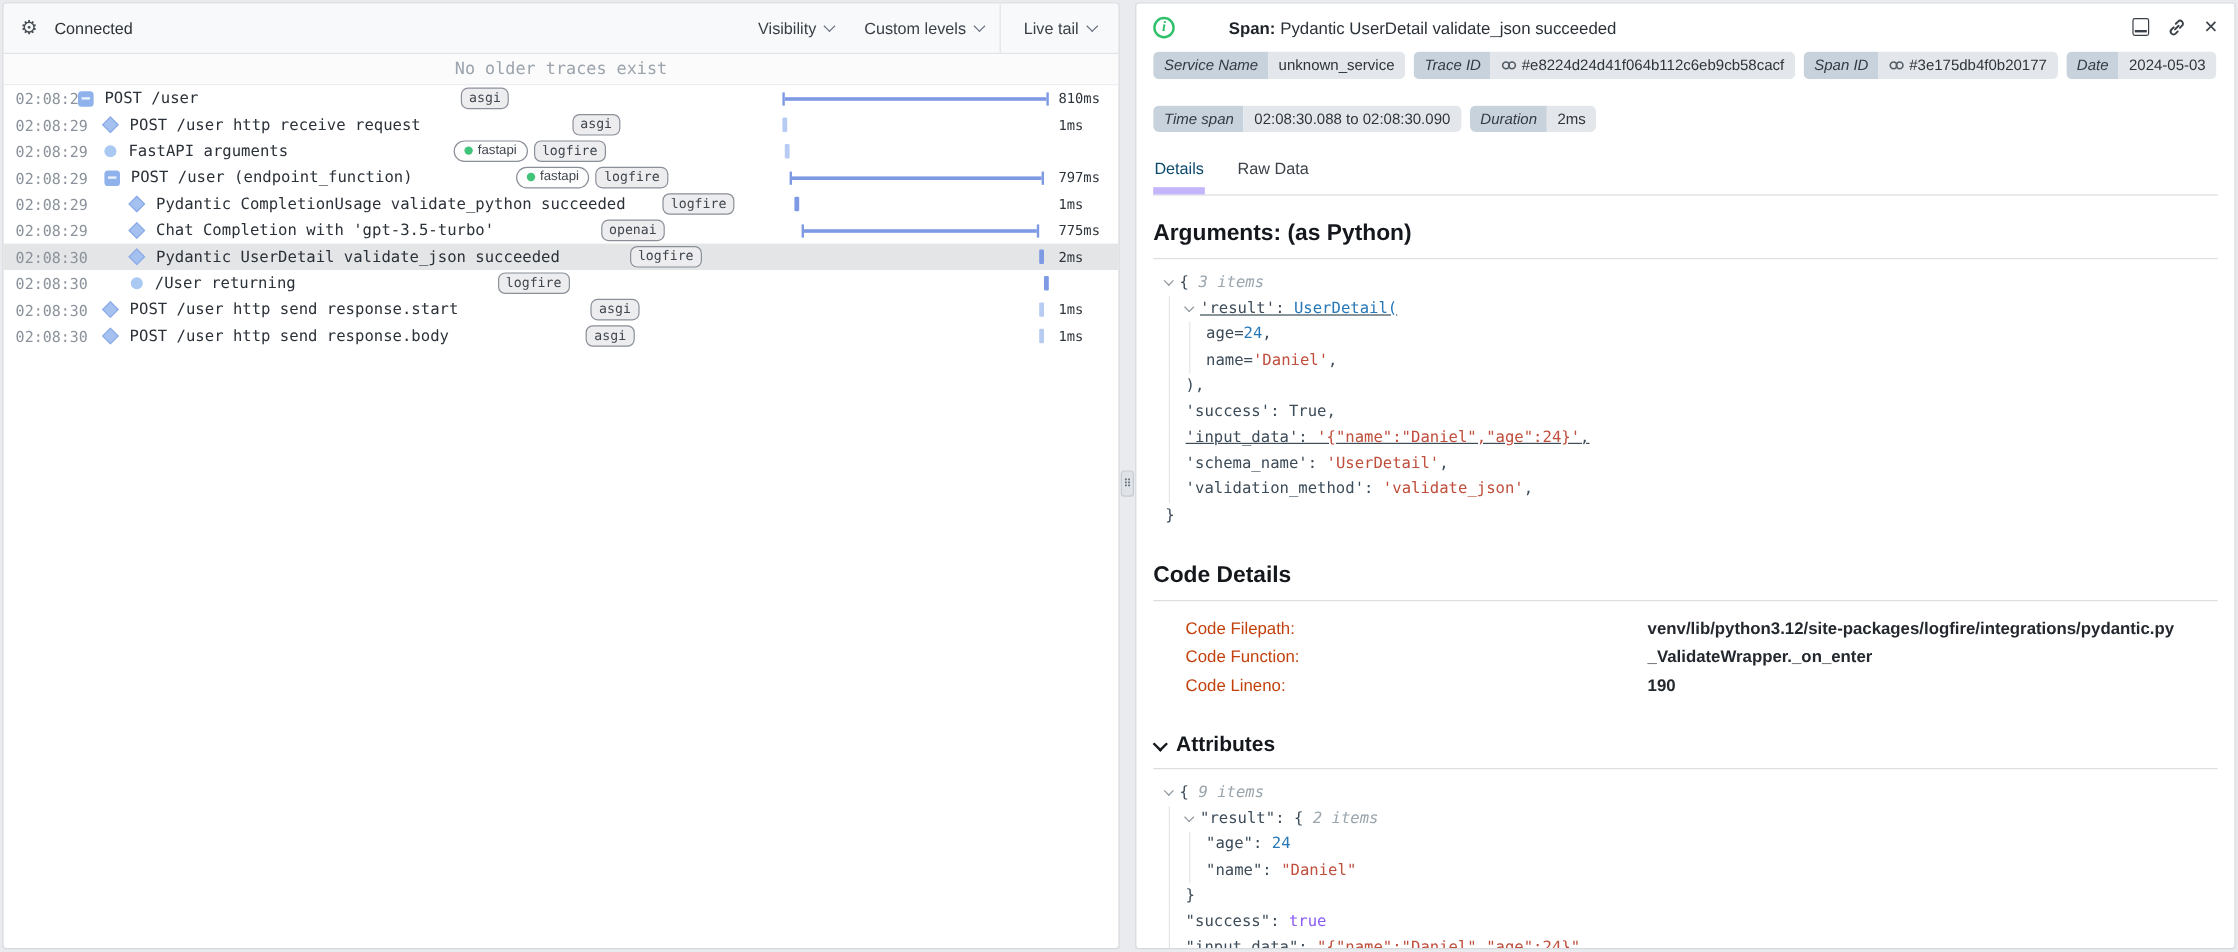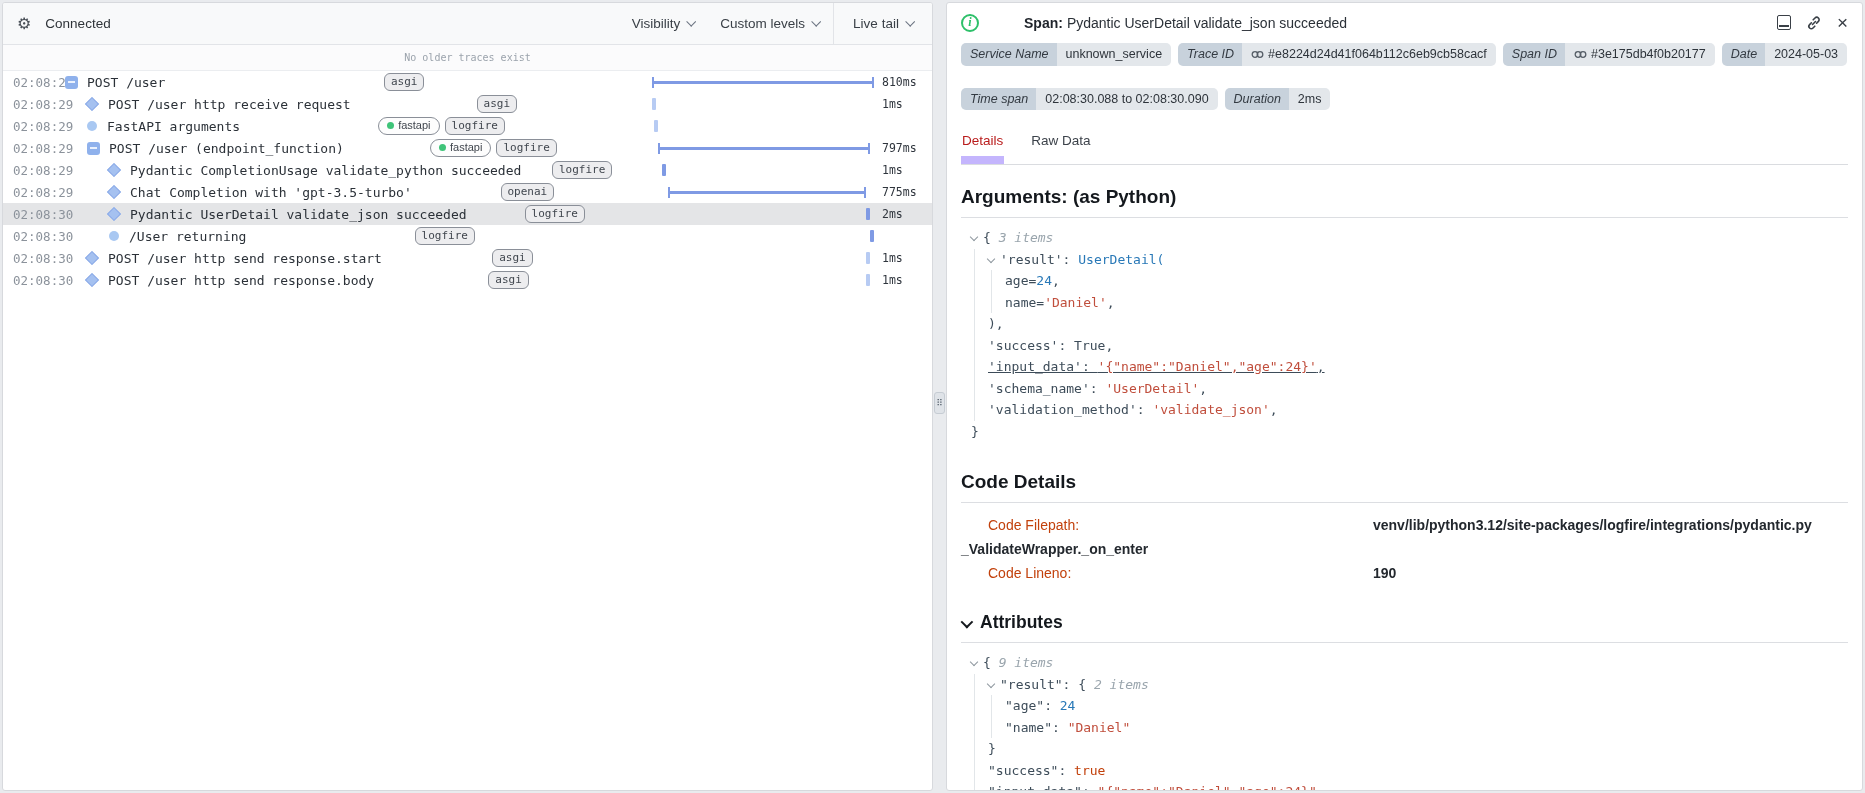--- a/index.html
+++ b/index.html
@@ -23,21 +23,21 @@
   .gear { font-size:16px; color:#4a5058; margin:0 14px 0 14px; line-height:1; }
   .status-txt { font-weight:400; }
   .spacer { flex:1; }
   .dd { display:flex; align-items:center; background:none; border:none; font:inherit;
         color:#3a4047; font-size:13.5px; margin-right:26px; cursor:pointer; }
   .chev { width:7px; height:7px; border-right:1.6px solid #6a7280; border-bottom:1.6px solid #6a7280;
           transform:rotate(45deg) translateY(-1px); display:inline-block; margin-left:7px; margin-top:-3px; }
   .livetail { height:42px; width:99px; border-left:1px solid #e2e4e8; display:flex;
               align-items:center; justify-content:center; cursor:pointer; font-size:13.5px; color:#3a4047; }
   .banner { height:26px; flex:0 0 26px; display:flex; align-items:center; justify-content:center;
-            font-family:"DejaVu Sans Mono", monospace; font-size:10px; color:#9ba3ac;
+            font-family:"DejaVu Sans Mono", monospace; font-size:14px; color:#9ba3ac;
             background:#fbfbfc; border-bottom:1px solid #ebedf0; }
   .trows { flex:1; overflow:hidden; }
   .trow { height:22px; display:flex; align-items:center; font-family:"DejaVu Sans Mono", monospace;
           font-size:13px; color:#2b3138; cursor:pointer; }
   .trow.sel { background:#e4e5e7; }
   .trow .t { width:62px; padding-left:10px; flex:0 0 62px; color:#8b929b; font-size:12.5px; }
   .ric { flex:0 0 auto; display:inline-block; margin-right:9px; }
   .i-collapse { width:13px; height:13px; border-radius:3px; background:#8fb1ec; position:relative; }
   .i-collapse::after { content:""; position:absolute; left:3px; right:3px; top:5.5px; height:2px; background:#eaf1fd; }
   .i-diamond { width:10px; height:10px; background:#a5c1f0; border:1px solid #8cabe8; transform:rotate(45deg); margin:0 11px 0 2px; }
@@ -79,38 +79,38 @@
   .ic-close { font-size:19px; line-height:1; color:#3a4047; cursor:pointer; }
   svg.link-ic { display:block; }
 
   .meta { display:flex; flex-wrap:wrap; gap:22px 7px; margin-top:11px; }
   .mb { display:flex; border-radius:5px; overflow:hidden; font-size:12.5px; line-height:1; }
   .mb .lab { background:#c8d2dc; color:#333a42; font-style:italic; padding:5px 8px 5px 9px; }
   .mb .val { background:#e3e7eb; color:#2e343b; padding:5px 9px; display:flex; align-items:center; gap:4px; }
 
   .tabs { display:flex; gap:26px; margin-top:19px; border-bottom:1px solid #dadce0; }
   .tab { font-size:13.5px; color:#3c424a; padding:4px 1px 8px; cursor:pointer; }
-  .tab.active { border-bottom:8px solid #c4b5fd; color:#b91c1c; }
+  .tab.active { border-bottom:6px solid #c4b5fd; color:#0c4a6e; }
 
   .sec-h1 { font-size:19px; font-weight:bold; color:#14181d; margin-top:21px; padding-bottom:9px;
             border-bottom:1px solid #dcdee2; }
   .sec-h1 .hchev { width:9px; height:9px; border-right:2px solid #14181d; border-bottom:2px solid #14181d;
             transform:rotate(45deg) translateY(-2px); display:inline-block; margin-right:10px; }
 
   .code { font-family:"DejaVu Sans Mono", monospace; font-size:13px; line-height:21.5px;
           color:#3d4c59; margin-top:9px; }
   .cl { position:relative; white-space:pre; }
   .cl .g { position:absolute; top:0; bottom:0; border-left:1px solid #e2e6e9; }
   .cchev { width:6px; height:6px; border-right:1.4px solid #8e979e; border-bottom:1.4px solid #8e979e;
            transform:rotate(45deg); display:inline-block; margin-right:6px; margin-bottom:2px; }
   .tok-items { color:#9aa5ad; font-style:italic; }
   .tok-str { color:#c04e3c; }
   .tok-num { color:#2878b7; }
   .tok-cls { color:#2878b7; }
-  .tok-bool { color:#c2410c;margin-top:47px; }
+  .tok-bool { color:#8b5cf6;margin-top:47px; }
 
   .cd-rows { margin-top:10px; font-size:14px; }
   .cd-row { display:flex; line-height:24px; }
   .cd-row .l { flex:0 0 385px; color:#c2410c;margin-left:27px; }
   .cd-row .v { color:#23282e;font-weight:bold; }
 </style>
 </head>
 <body>
 
 <div class="page">
@@ -324,38 +324,39 @@
         </div>
 
       <div class="tabs" id="tabs">
           <span class="tab active">Details</span>
           <span class="tab">Raw Data</span>
         </div>
 
       <h2 class="sec-h1">Arguments: (as Python)</h2>
       <div class="code" id="args-code">
           <div class="cl" style="padding-left: 10px;"><span class="cchev"></span><span class="tok-plain">{ </span><span class="tok-items">3 items</span></div>
-          <div class="cl" style="padding-left: 27px;"><i class="g" style="left: 13px;"></i><span class="cchev"></span><span class="tok-plain">'result': </span><span class="tok-cls">UserDetail(</span></div>
+          <div class="cl" style="padding-left: 27px; text-decoration: underline;"><i class="g" style="left: 13px;"></i><span class="cchev"></span><span class="tok-plain">'result': </span><span class="tok-cls">UserDetail(</span></div>
           <div class="cl" style="padding-left: 44px;"><i class="g" style="left: 13px;"></i><i class="g" style="left: 30px;"></i><span class="tok-plain">age=</span><span class="tok-num">24</span><span class="tok-plain">,</span></div>
           <div class="cl" style="padding-left: 44px;"><i class="g" style="left: 13px;"></i><i class="g" style="left: 30px;"></i><span class="tok-plain">name=</span><span class="tok-str">'Daniel'</span><span class="tok-plain">,</span></div>
           <div class="cl" style="padding-left: 27px;"><i class="g" style="left: 13px;"></i><span class="tok-plain">),</span></div>
           <div class="cl" style="padding-left: 27px;"><i class="g" style="left: 13px;"></i><span class="tok-plain">'success': True,</span></div>
           <div class="cl" style="padding-left: 27px; text-decoration: underline;"><i class="g" style="left: 13px;"></i><span class="tok-plain">'input_data': </span><span class="tok-str">'{"name":"Daniel","age":24}'</span><span class="tok-plain">,</span></div>
           <div class="cl" style="padding-left: 27px;"><i class="g" style="left: 13px;"></i><span class="tok-plain">'schema_name': </span><span class="tok-str">'UserDetail'</span><span class="tok-plain">,</span></div>
           <div class="cl" style="padding-left: 27px;"><i class="g" style="left: 13px;"></i><span class="tok-plain">'validation_method': </span><span class="tok-str">'validate_json'</span><span class="tok-plain">,</span></div>
           <div class="cl" style="padding-left: 10px;"><span class="tok-plain">}</span></div>
         </div>
 
       <h2 class="sec-h1" style="margin-top:29px">Code Details</h2>
       <div class="cd-rows" id="cd-rows">
           <div class="cd-row">
             <span class="l">Code Filepath:</span>
             <span class="v">venv/lib/python3.12/site-packages/logfire/integrations/pydantic.py</span>
           </div>
           <div class="cd-row">
+            <span class="l">Code Function:</span>
             <span class="v">_ValidateWrapper._on_enter</span>
           </div>
           <div class="cd-row">
             <span class="l">Code Lineno:</span>
             <span class="v">190</span>
           </div>
         </div>
 
       <h2 class="sec-h1" style="margin-top:27px;font-size:17.5px">
         <span class="hchev"></span><span>Attributes</span>

